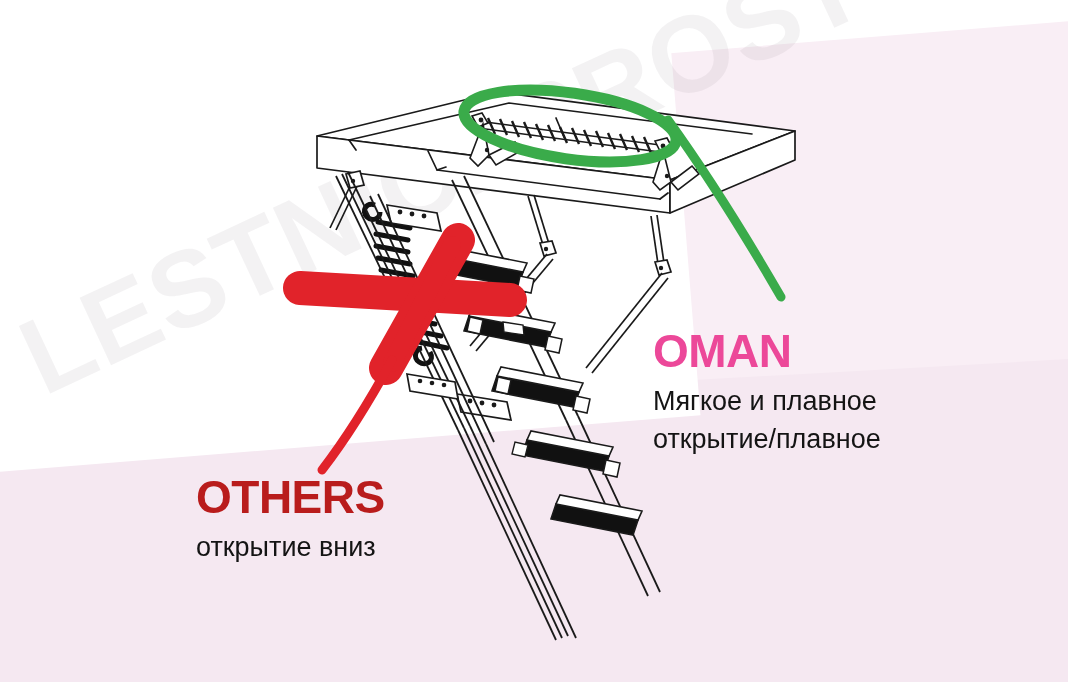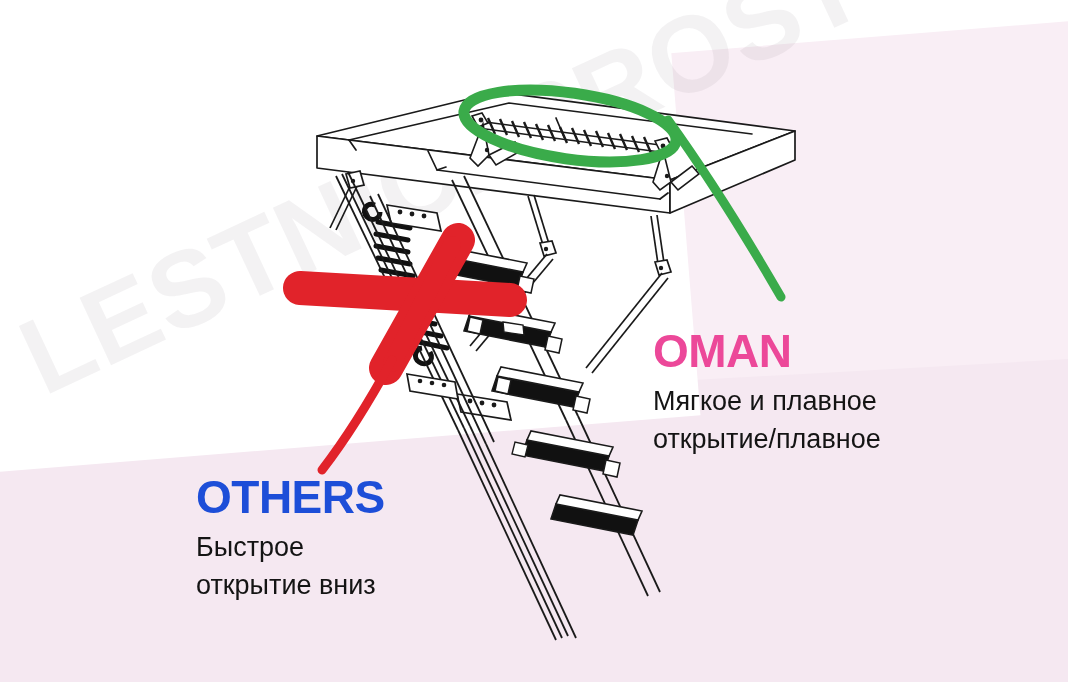--- a/index.html
+++ b/index.html
@@ -86,21 +86,21 @@
   .callout { position: absolute; z-index: 4; }
 
   .callout-title {
     font-weight: bold;
     font-size: 46px;
     line-height: 1.0;
     letter-spacing: -0.5px;
     white-space: nowrap;
   }
   .callout-title.green { color: #ec4899; }
-  .callout-title.red   { color: #1d4ed8; }
+  .callout-title.red   { color: #b91c1c; }
 
   .callout-body {
     color: #141414;
     font-size: 27px;
     line-height: 1.42;
     white-space: nowrap;
     margin-top: 8px;
   }
   .callout-body .ln { display: block; }
 
@@ -289,18 +289,17 @@
     <div class="callout-title green">OMAN</div>
     <div class="callout-body">
       <span class="ln">Мягкое и плавное</span>
       <span class="ln">открытие/плавное</span>
     </div>
   </div>
 
   <div class="callout" id="callout-others">
     <div class="callout-title red">OTHERS</div>
     <div class="callout-body">
-      <span class="ln">Быстрое</span>
       <span class="ln">открытие вниз</span>
     </div>
   </div>
 
 </div>
 
 </body></html>

